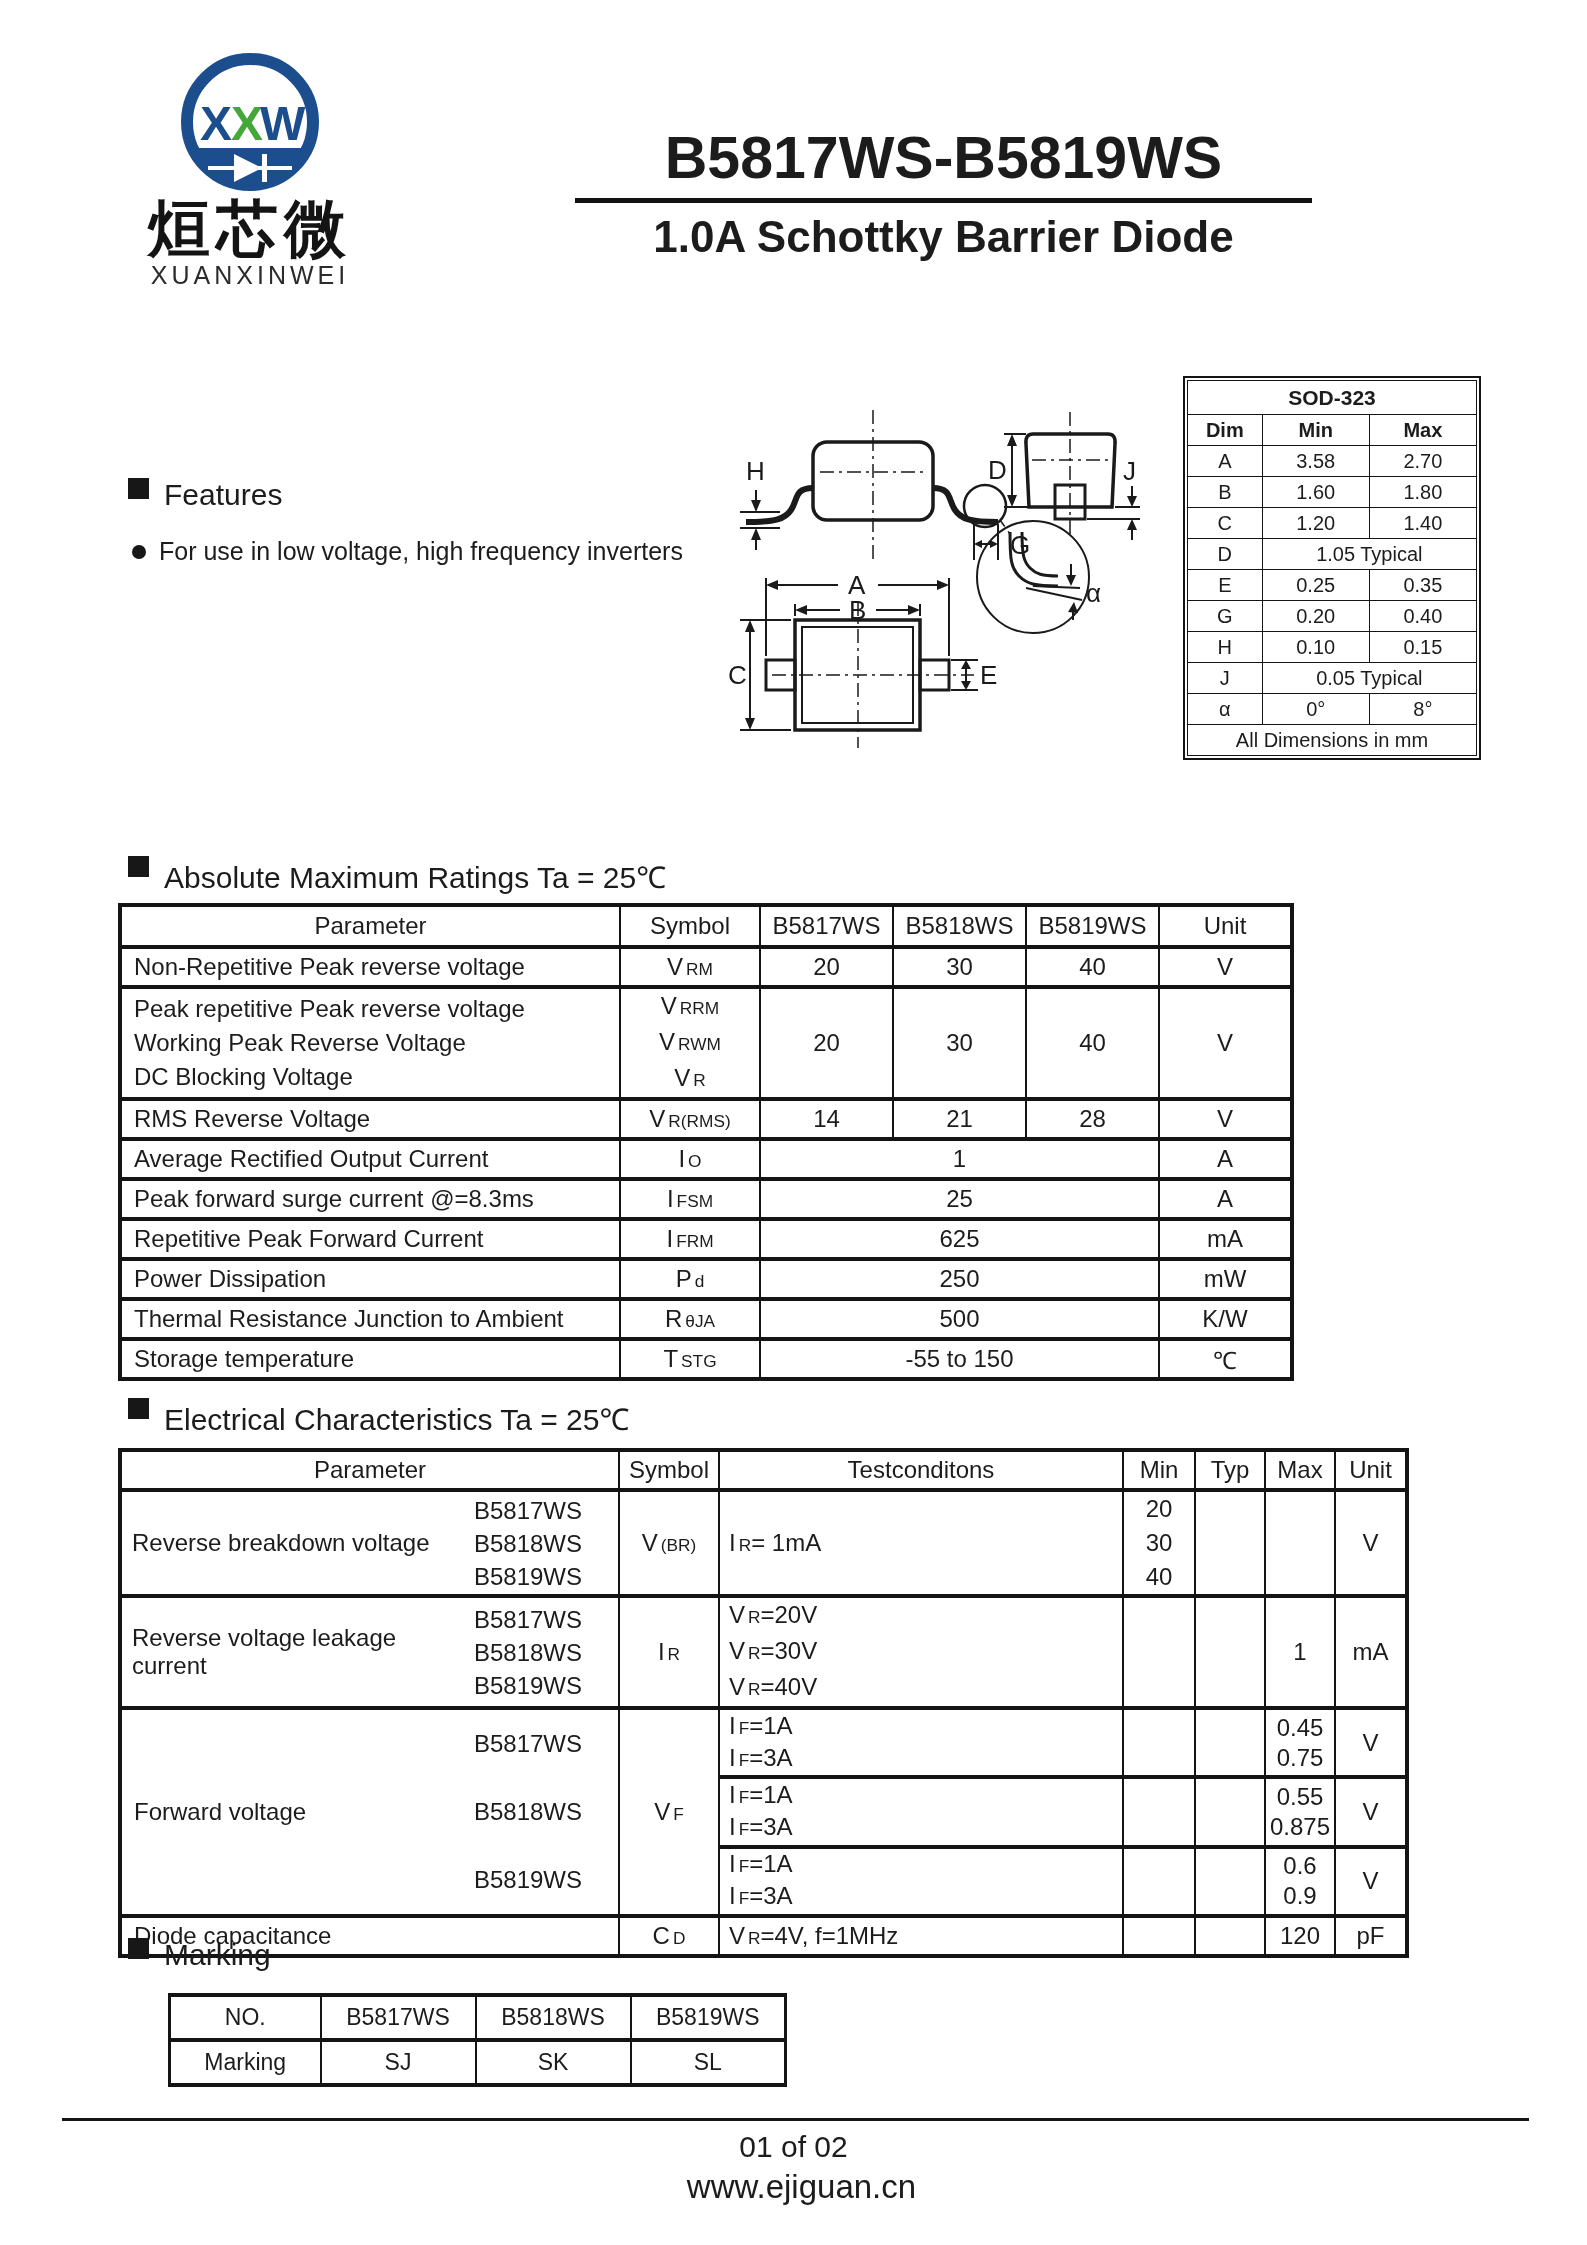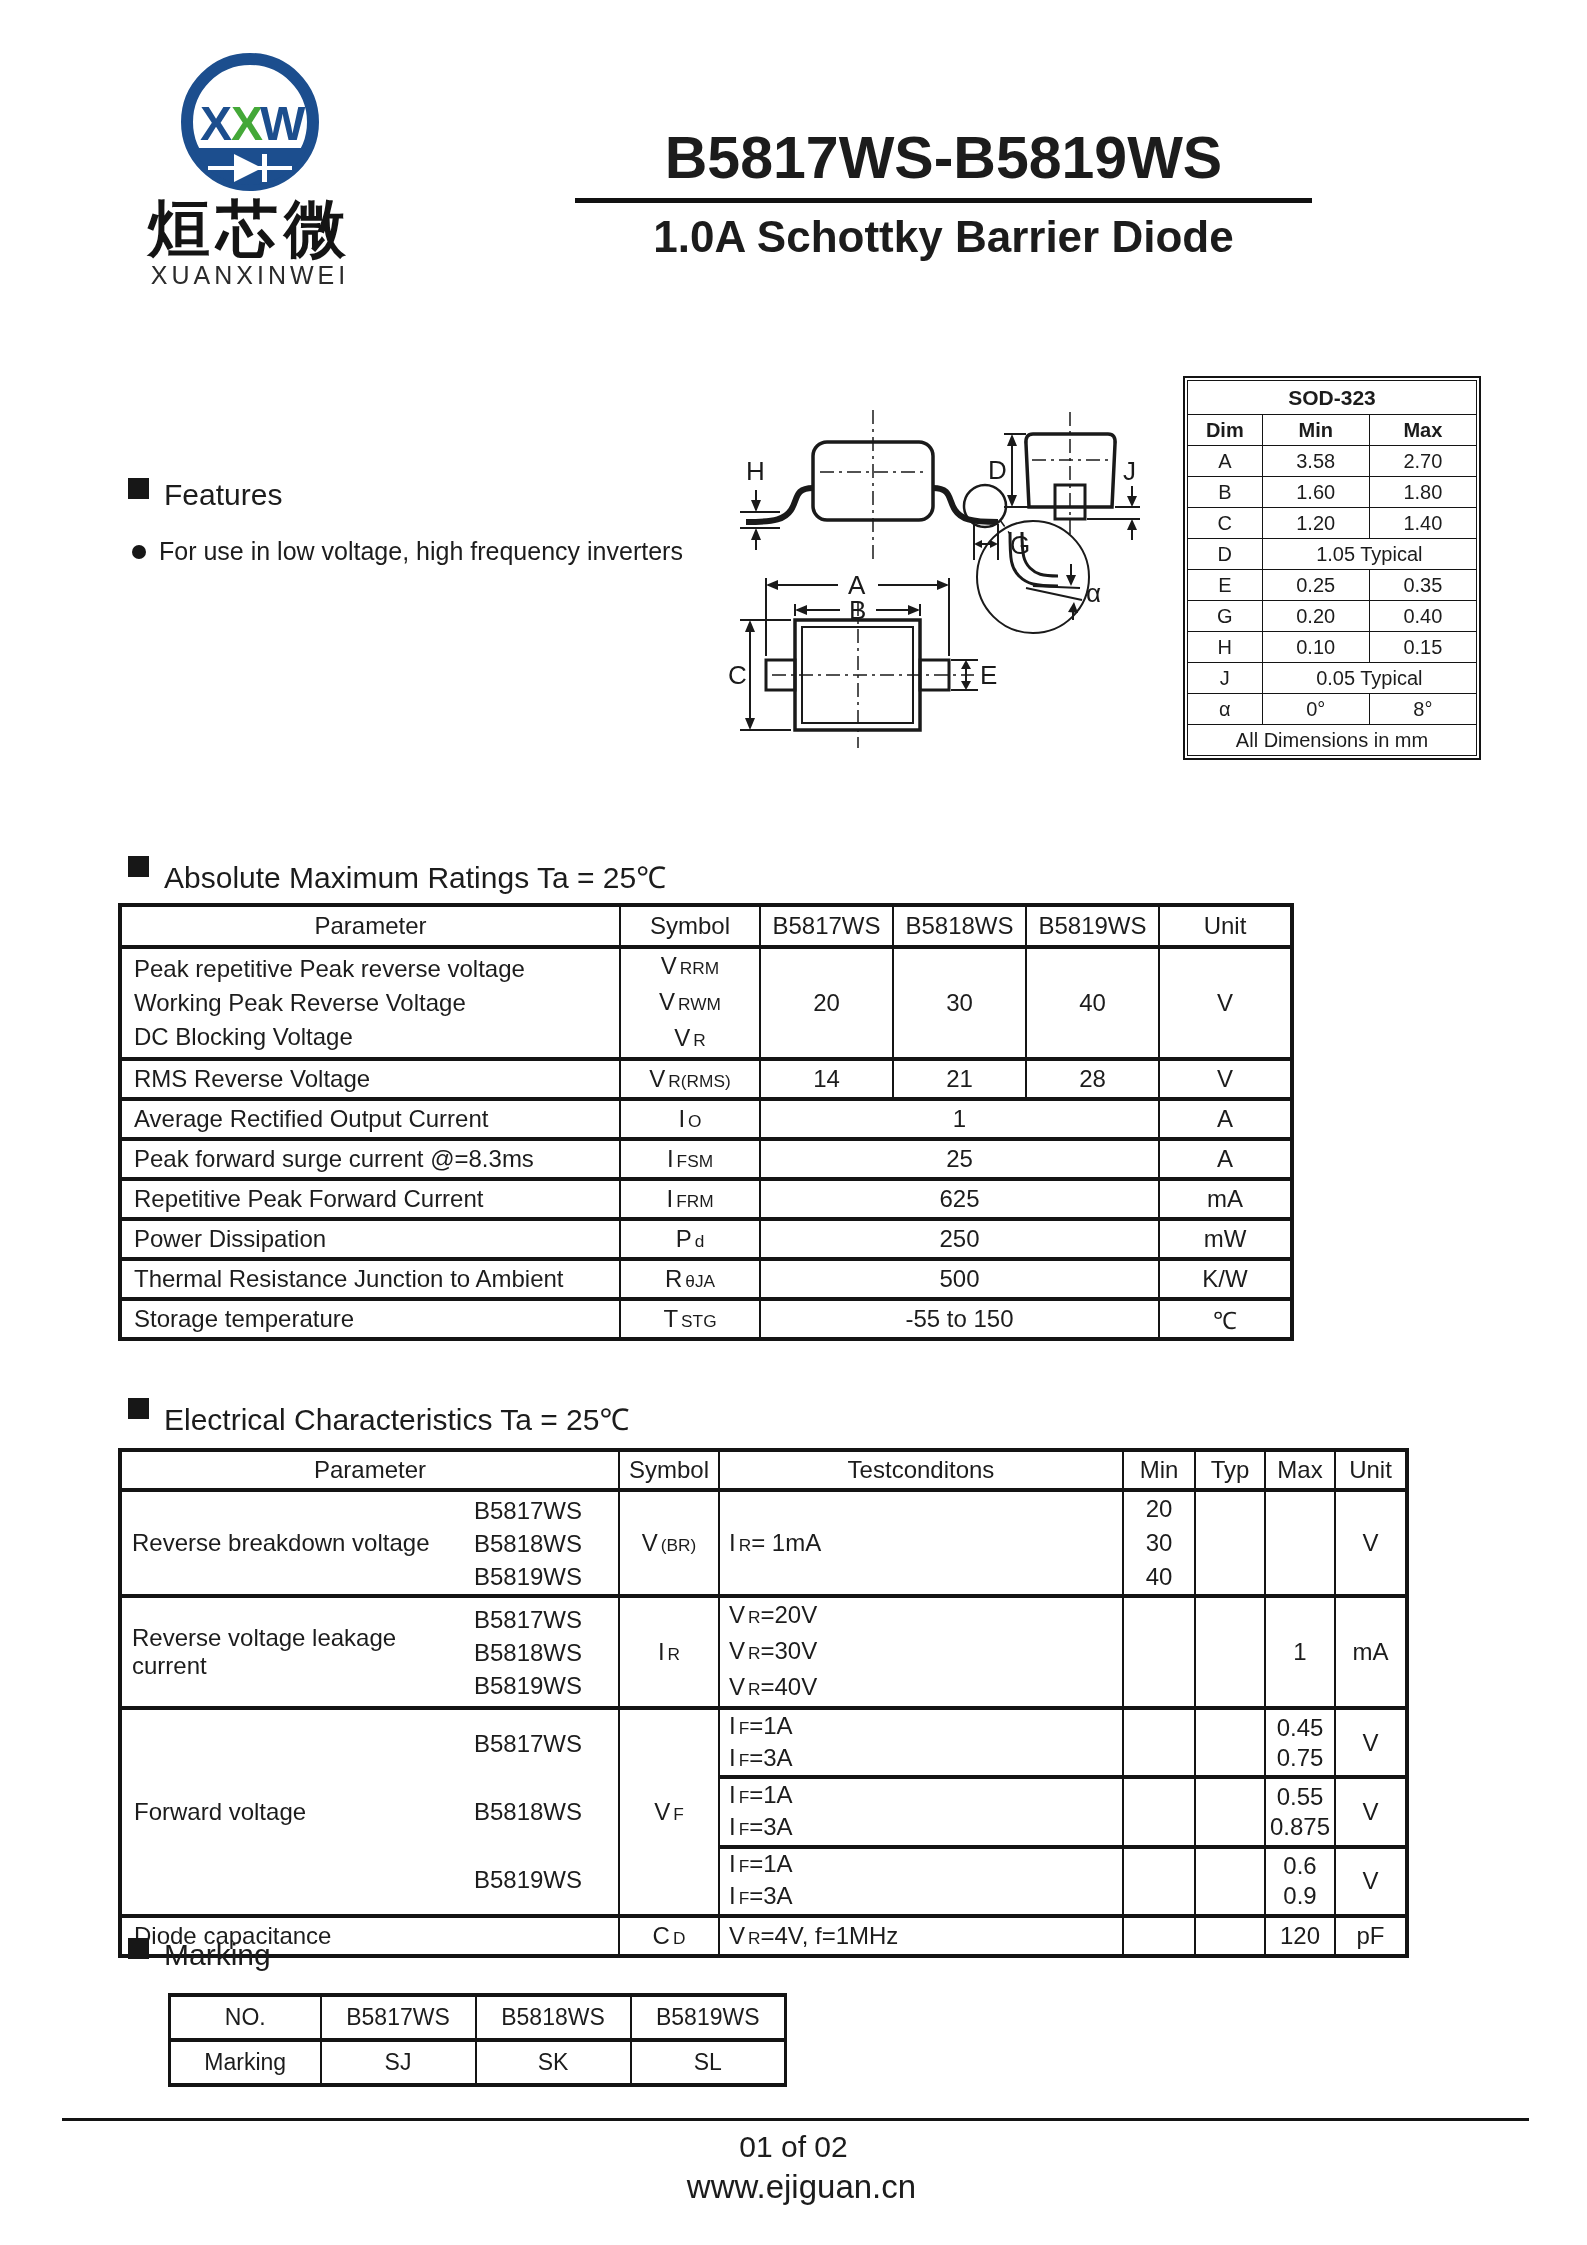--- a/index.html
+++ b/index.html
@@ -298,20 +298,28 @@
     </colgroup>
     <tbody>
         <tr style="height:42px">
       <td>Parameter</td>
       <td>Symbol</td>
       <td>B5817WS</td>
       <td>B5818WS</td>
       <td>B5819WS</td>
       <td>Unit</td>
     </tr>
+    <tr style="height:40px">
+      <td class="left">Non-Repetitive Peak reverse voltage</td>
+      <td class="sym"><span class="b">V</span><span class="s">RM</span></td>
+      <td>20</td>
+      <td>30</td>
+      <td>40</td>
+      <td>V</td>
+    </tr>
     <tr style="height:104px">
       <td class="left lines3">
         <div>Peak repetitive Peak reverse voltage</div>
         <div>Working Peak Reverse Voltage</div>
         <div>DC Blocking Voltage</div>
       </td>
       <td class="sym lines3">
         <div><span class="b">V</span><span class="s">RRM</span></div>
         <div><span class="b">V</span><span class="s">RWM</span></div>
         <div><span class="b">V</span><span class="s">R</span></div>

